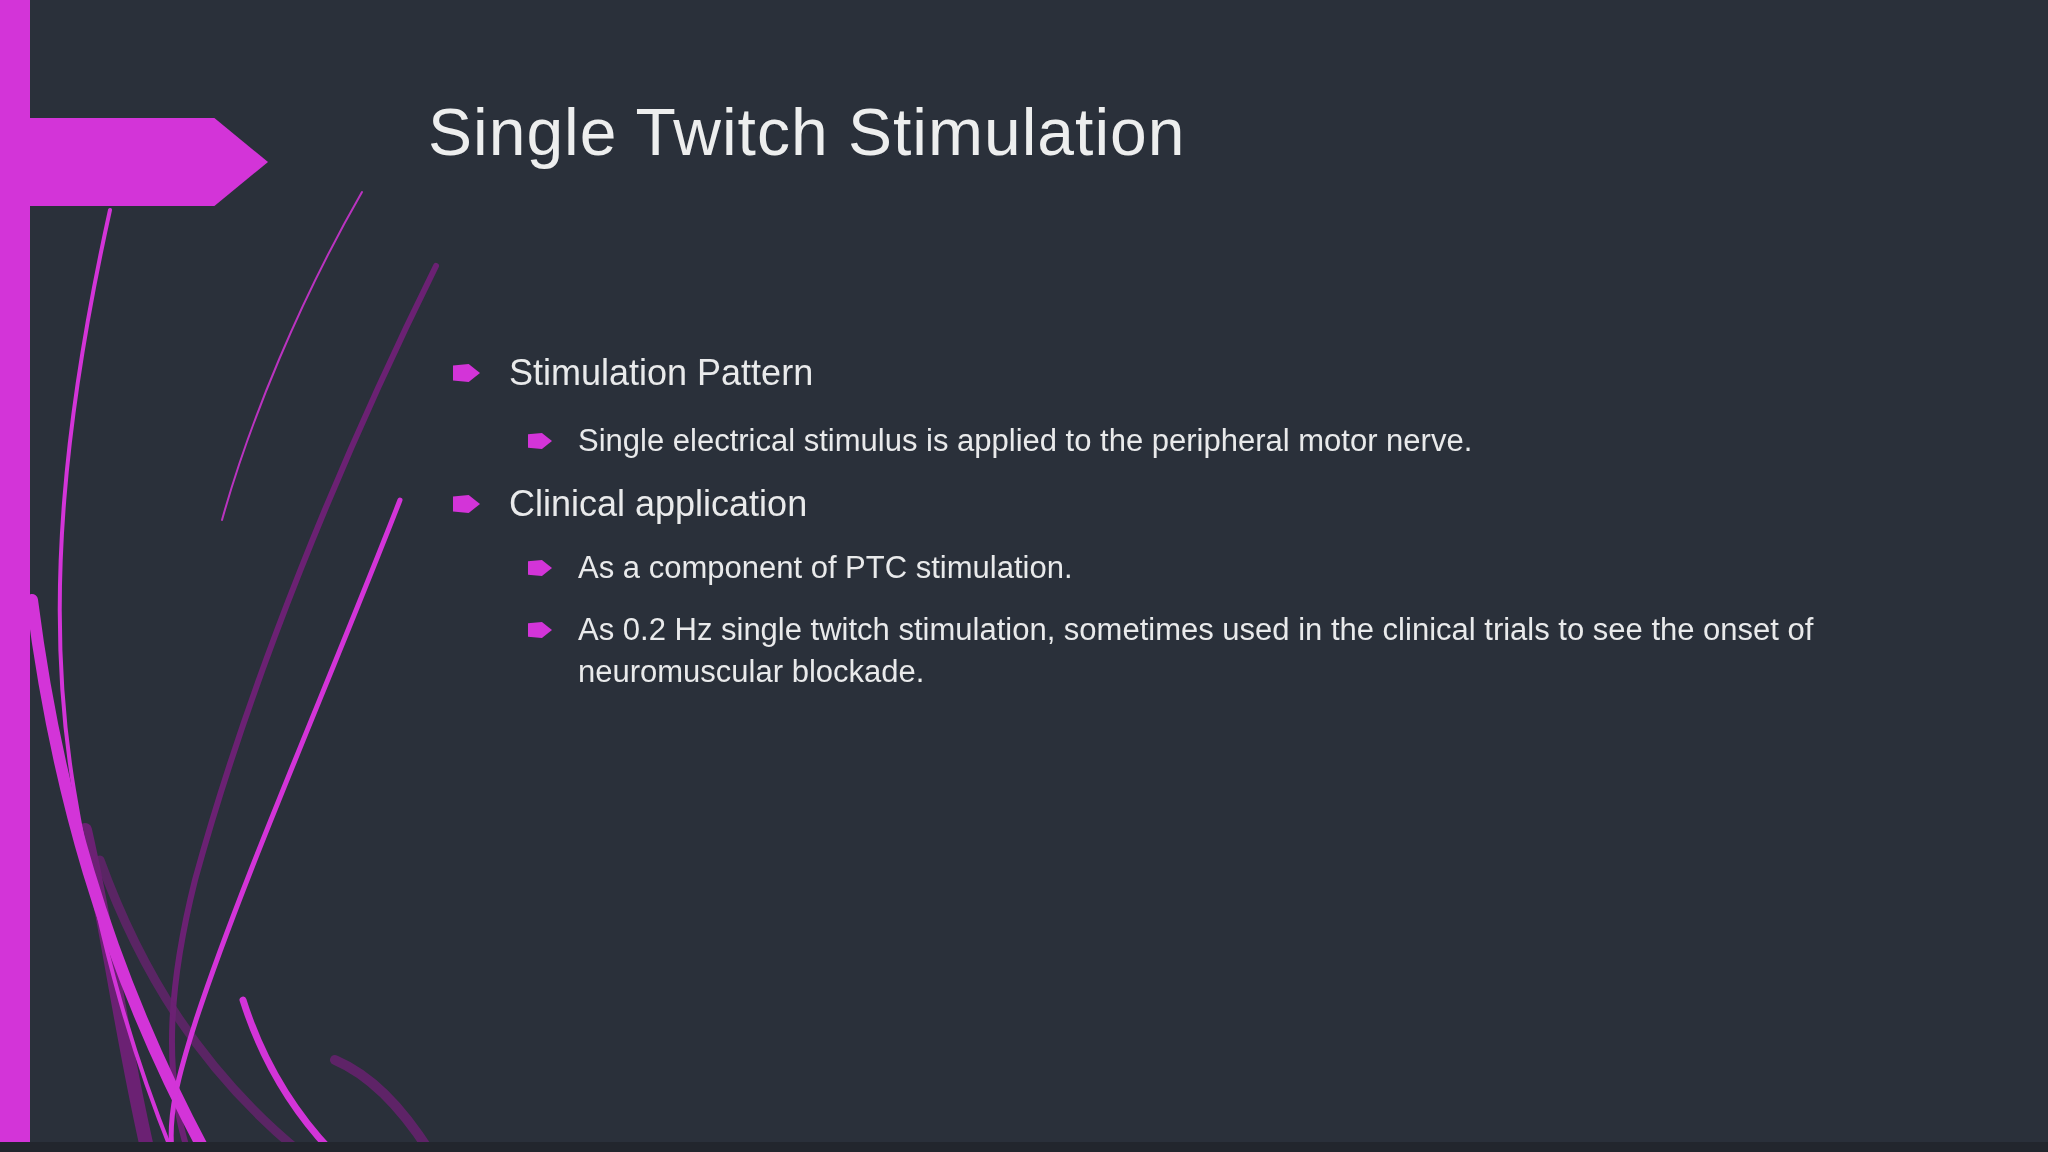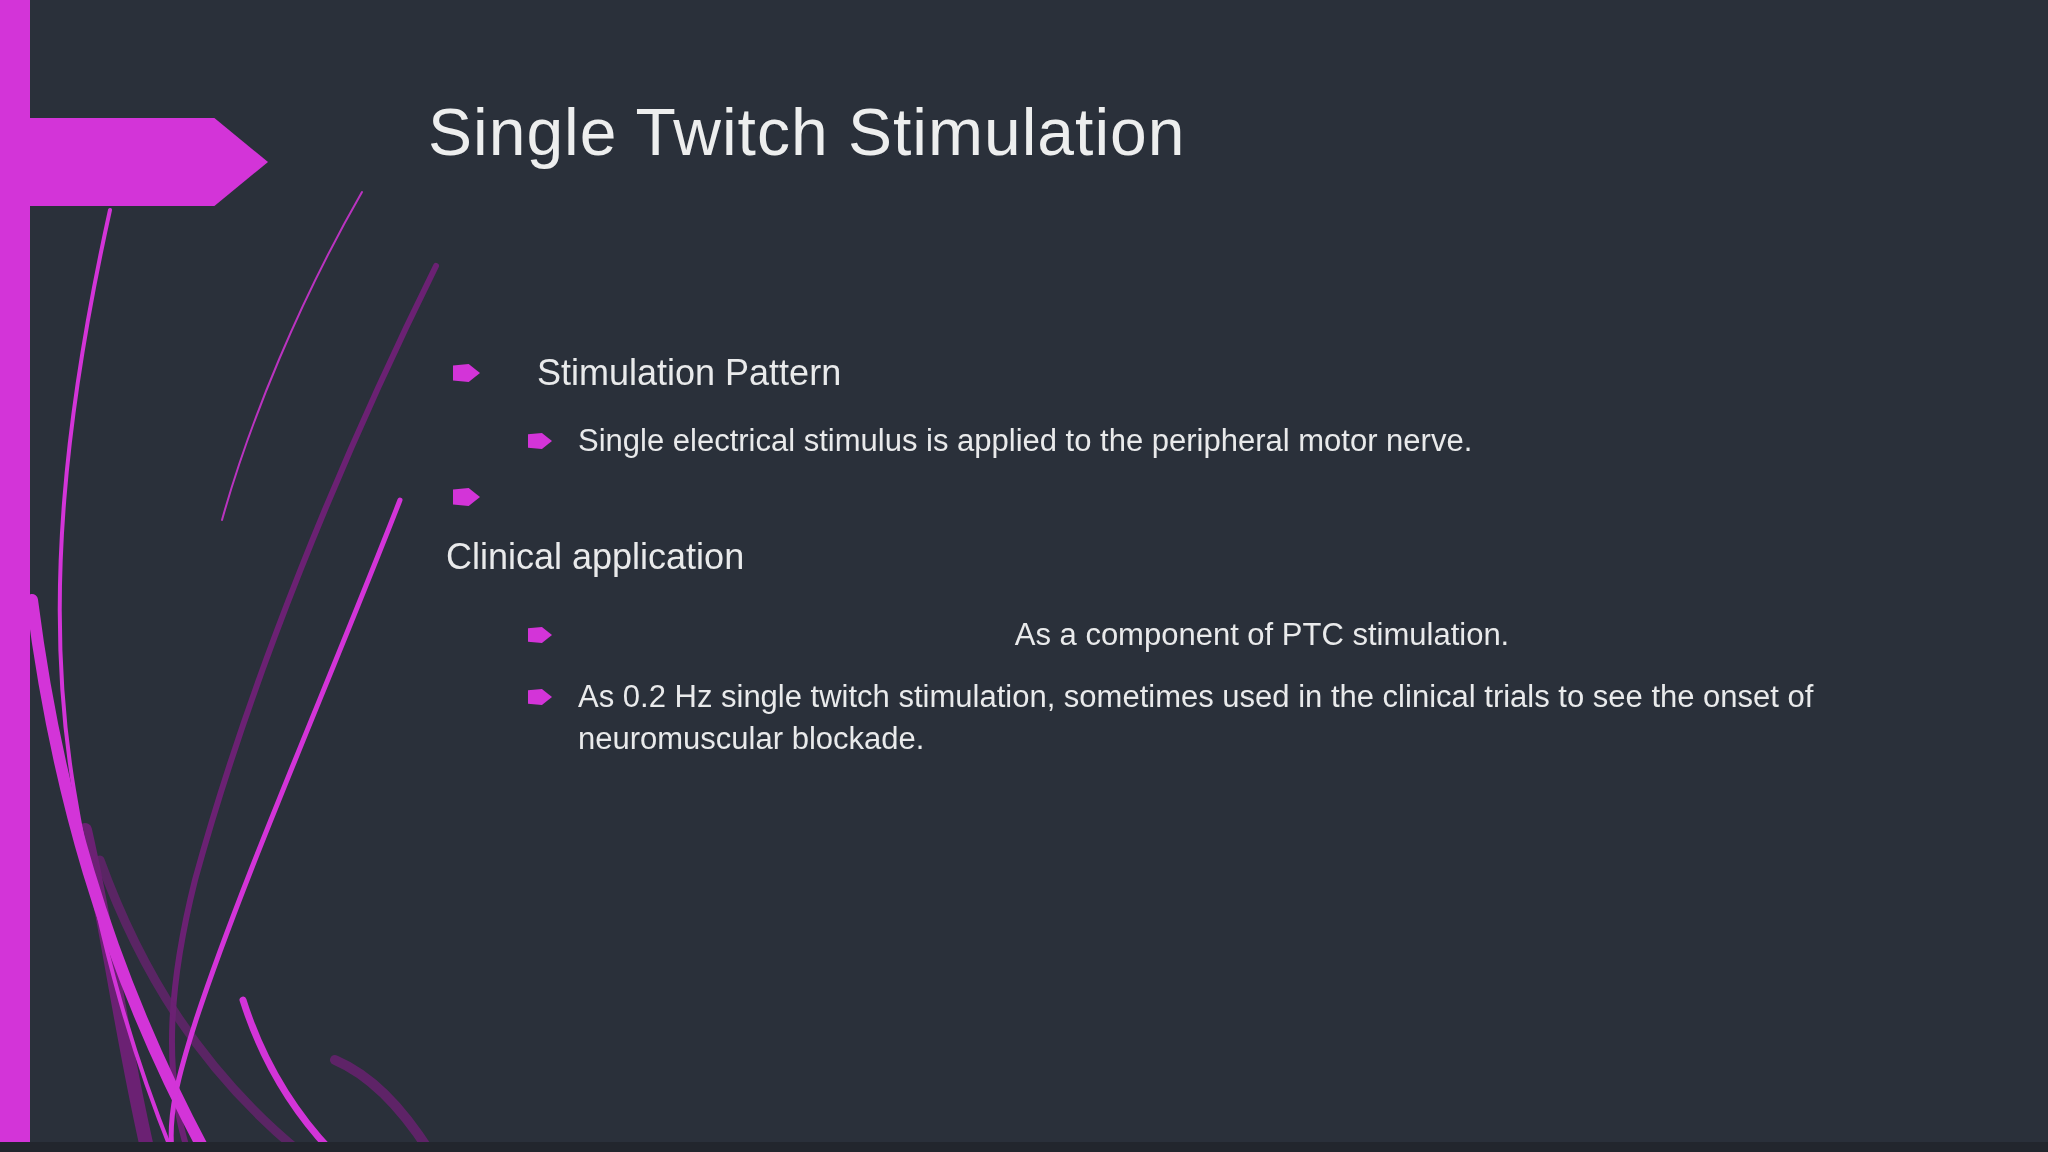--- a/index.html
+++ b/index.html
@@ -51,31 +51,31 @@
   .content {
     position: absolute; left: 446px; top: 350px;
     width: 1500px;
   }
   .item { display: flex; align-items: flex-start; }
   .marker {
     flex: 0 0 auto;
     background: var(--accent, #d334d8);
     clip-path: polygon(0 8%, 58% 0, 100% 50%, 58% 100%, 0 92%);
   }
-  .l1 { font-size: 36px; line-height: 46px; color: var(--body-text, #e9eaeb); gap: 28px; }
+  .l1 { font-size: 36px; line-height: 46px; color: var(--body-text, #e9eaeb); }
   .l1 .marker { width: 27px; height: 18px; margin: 14px 29px 0 7px; }
   .l2 { font-size: 31px; line-height: 42px; color: var(--body-text, #e9eaeb); }
   .l2 .marker { width: 24px; height: 16px; margin: 13px 26px 0 82px; }
   .itext { flex: 1 1 auto; }
 
   .mt-b1 { margin-top: 24px; }
   .mt-b2 { margin-top: 21px; }
-  .mt-b3 { margin-top: 12px; flex-direction: column; }
+  .mt-b3 { margin-top: 19px; }
   .mt-b4 { margin-top: 25px; }
-  .mt-b5 { margin-top: 34px; text-align: center; }
+  .mt-b5 { margin-top: 20px; }
   .mt-b6 { margin-top: 20px; }
 
   .hl {
     color: var(--highlight-text, #d983df);
     font-size: 40px; line-height: 52px;
   }
   .hl-bold { font-weight: bold; }
 </style>
 </head>
 <body>

